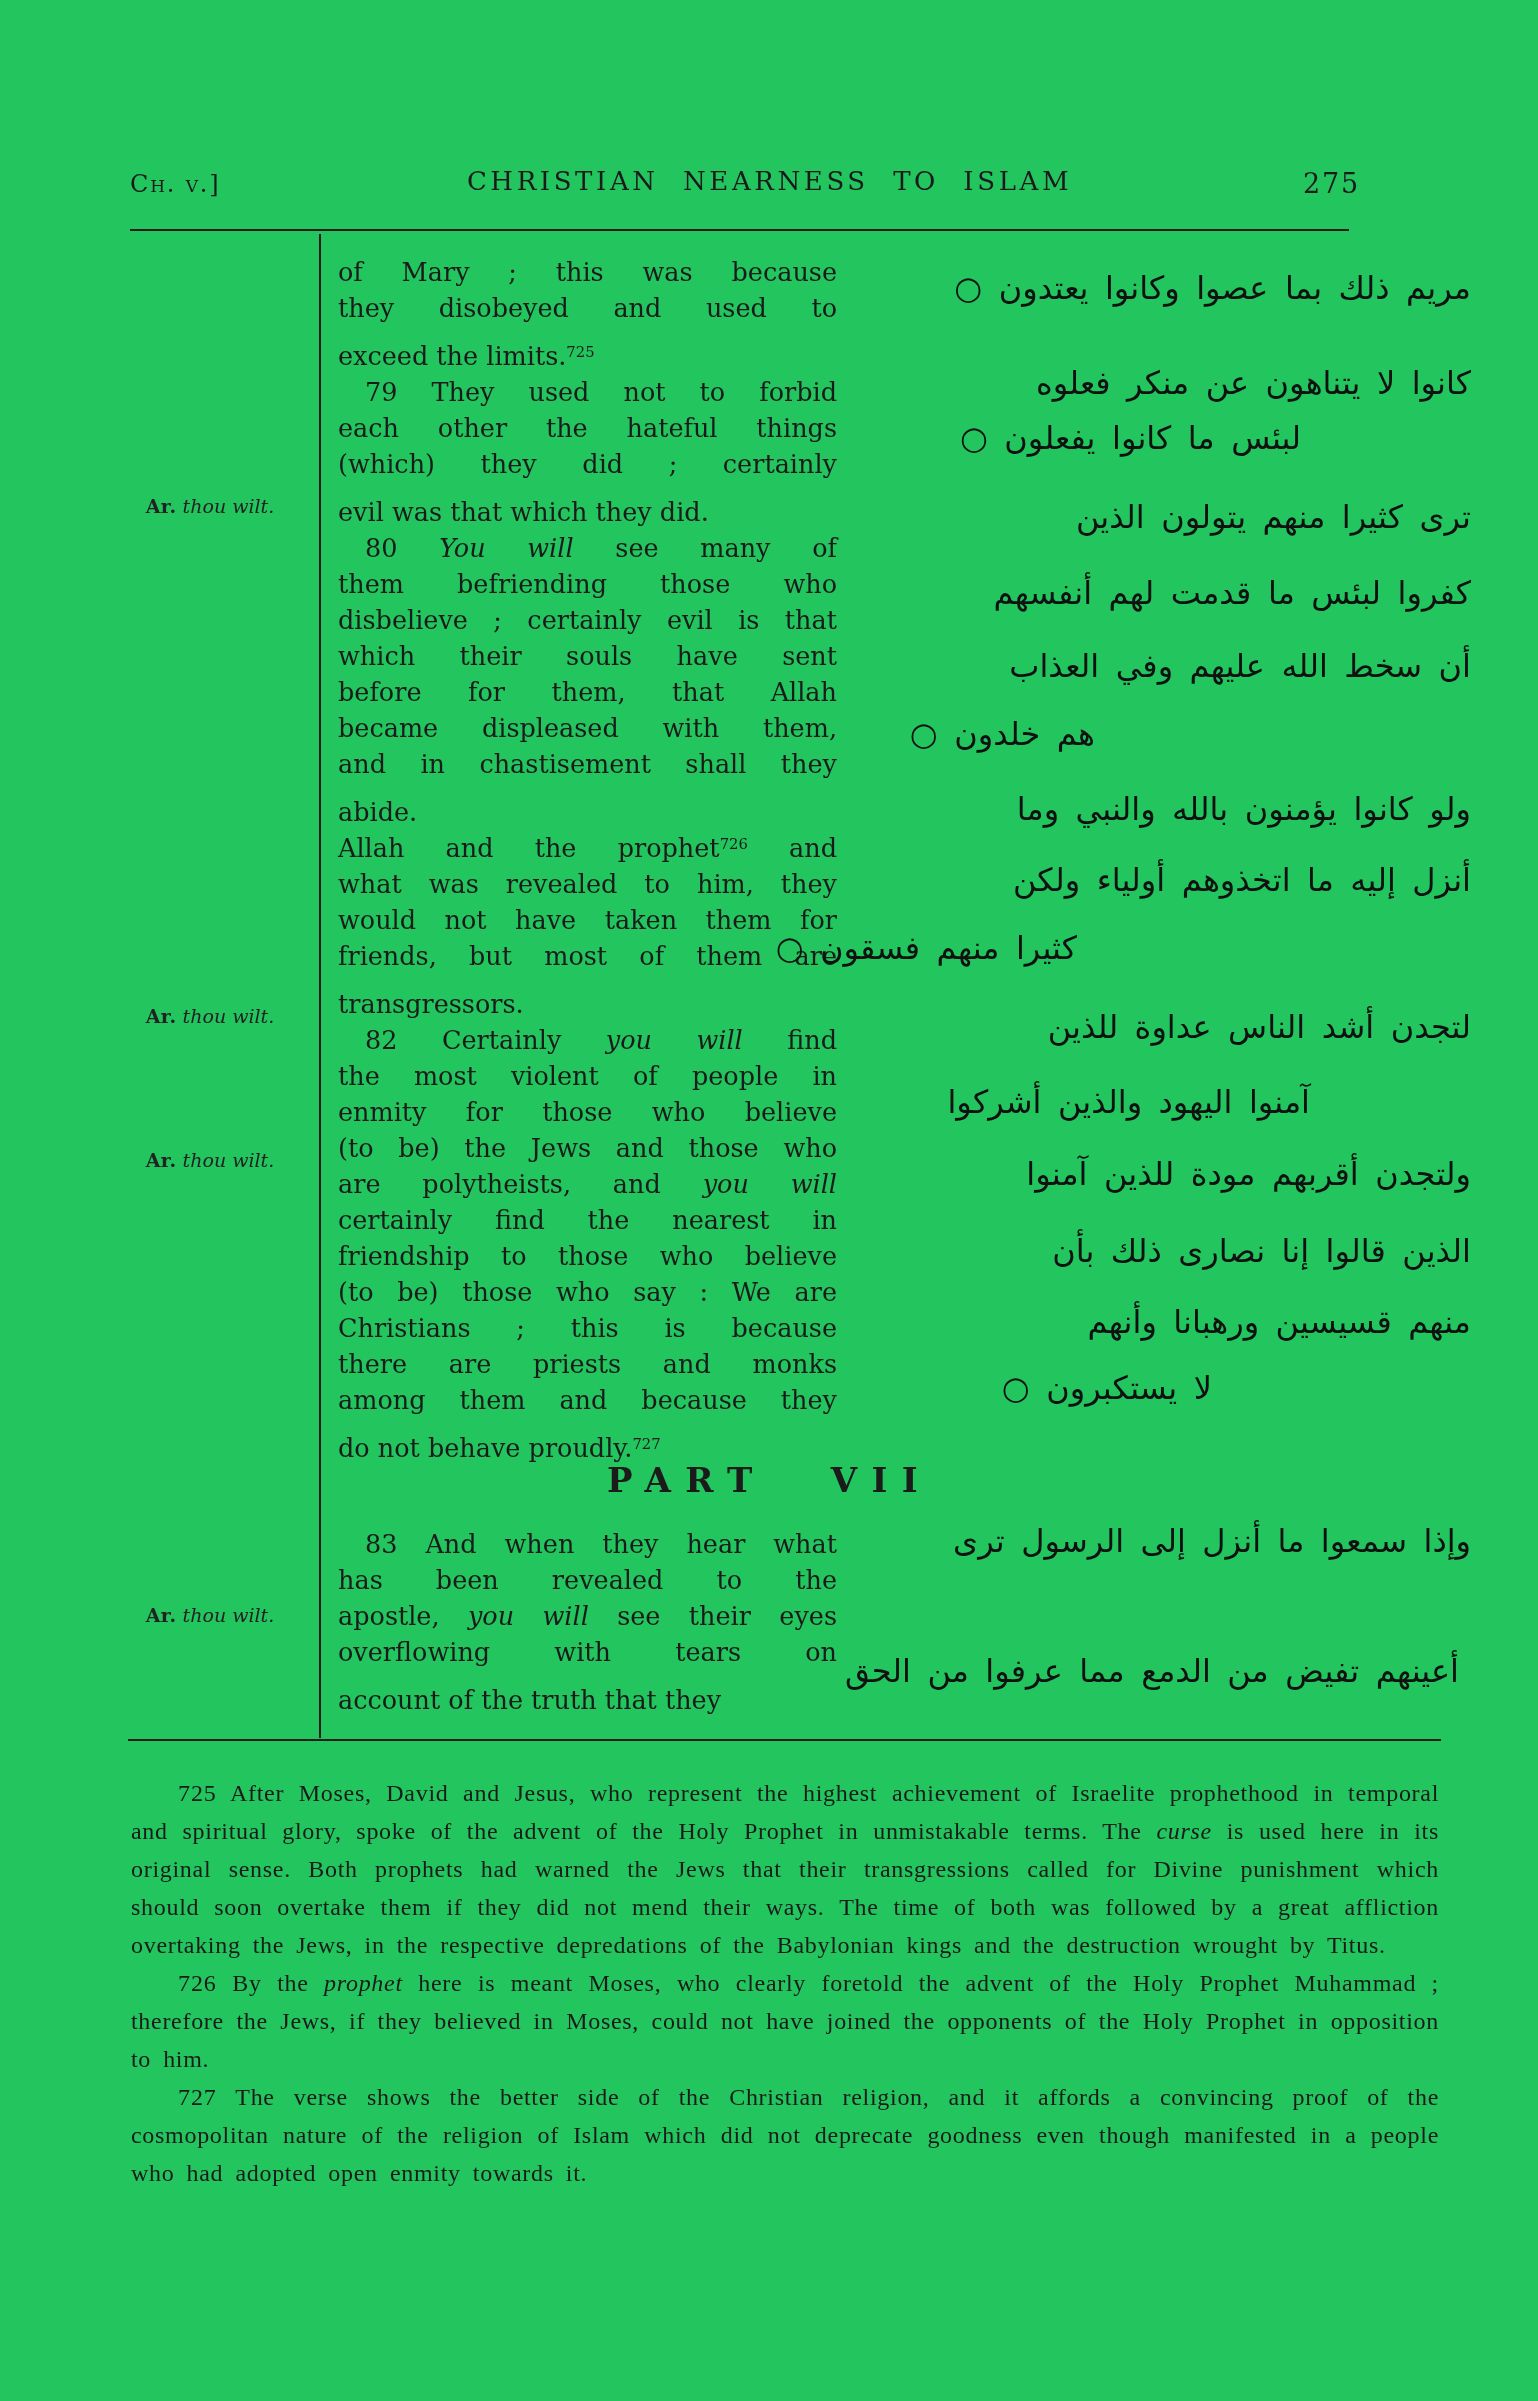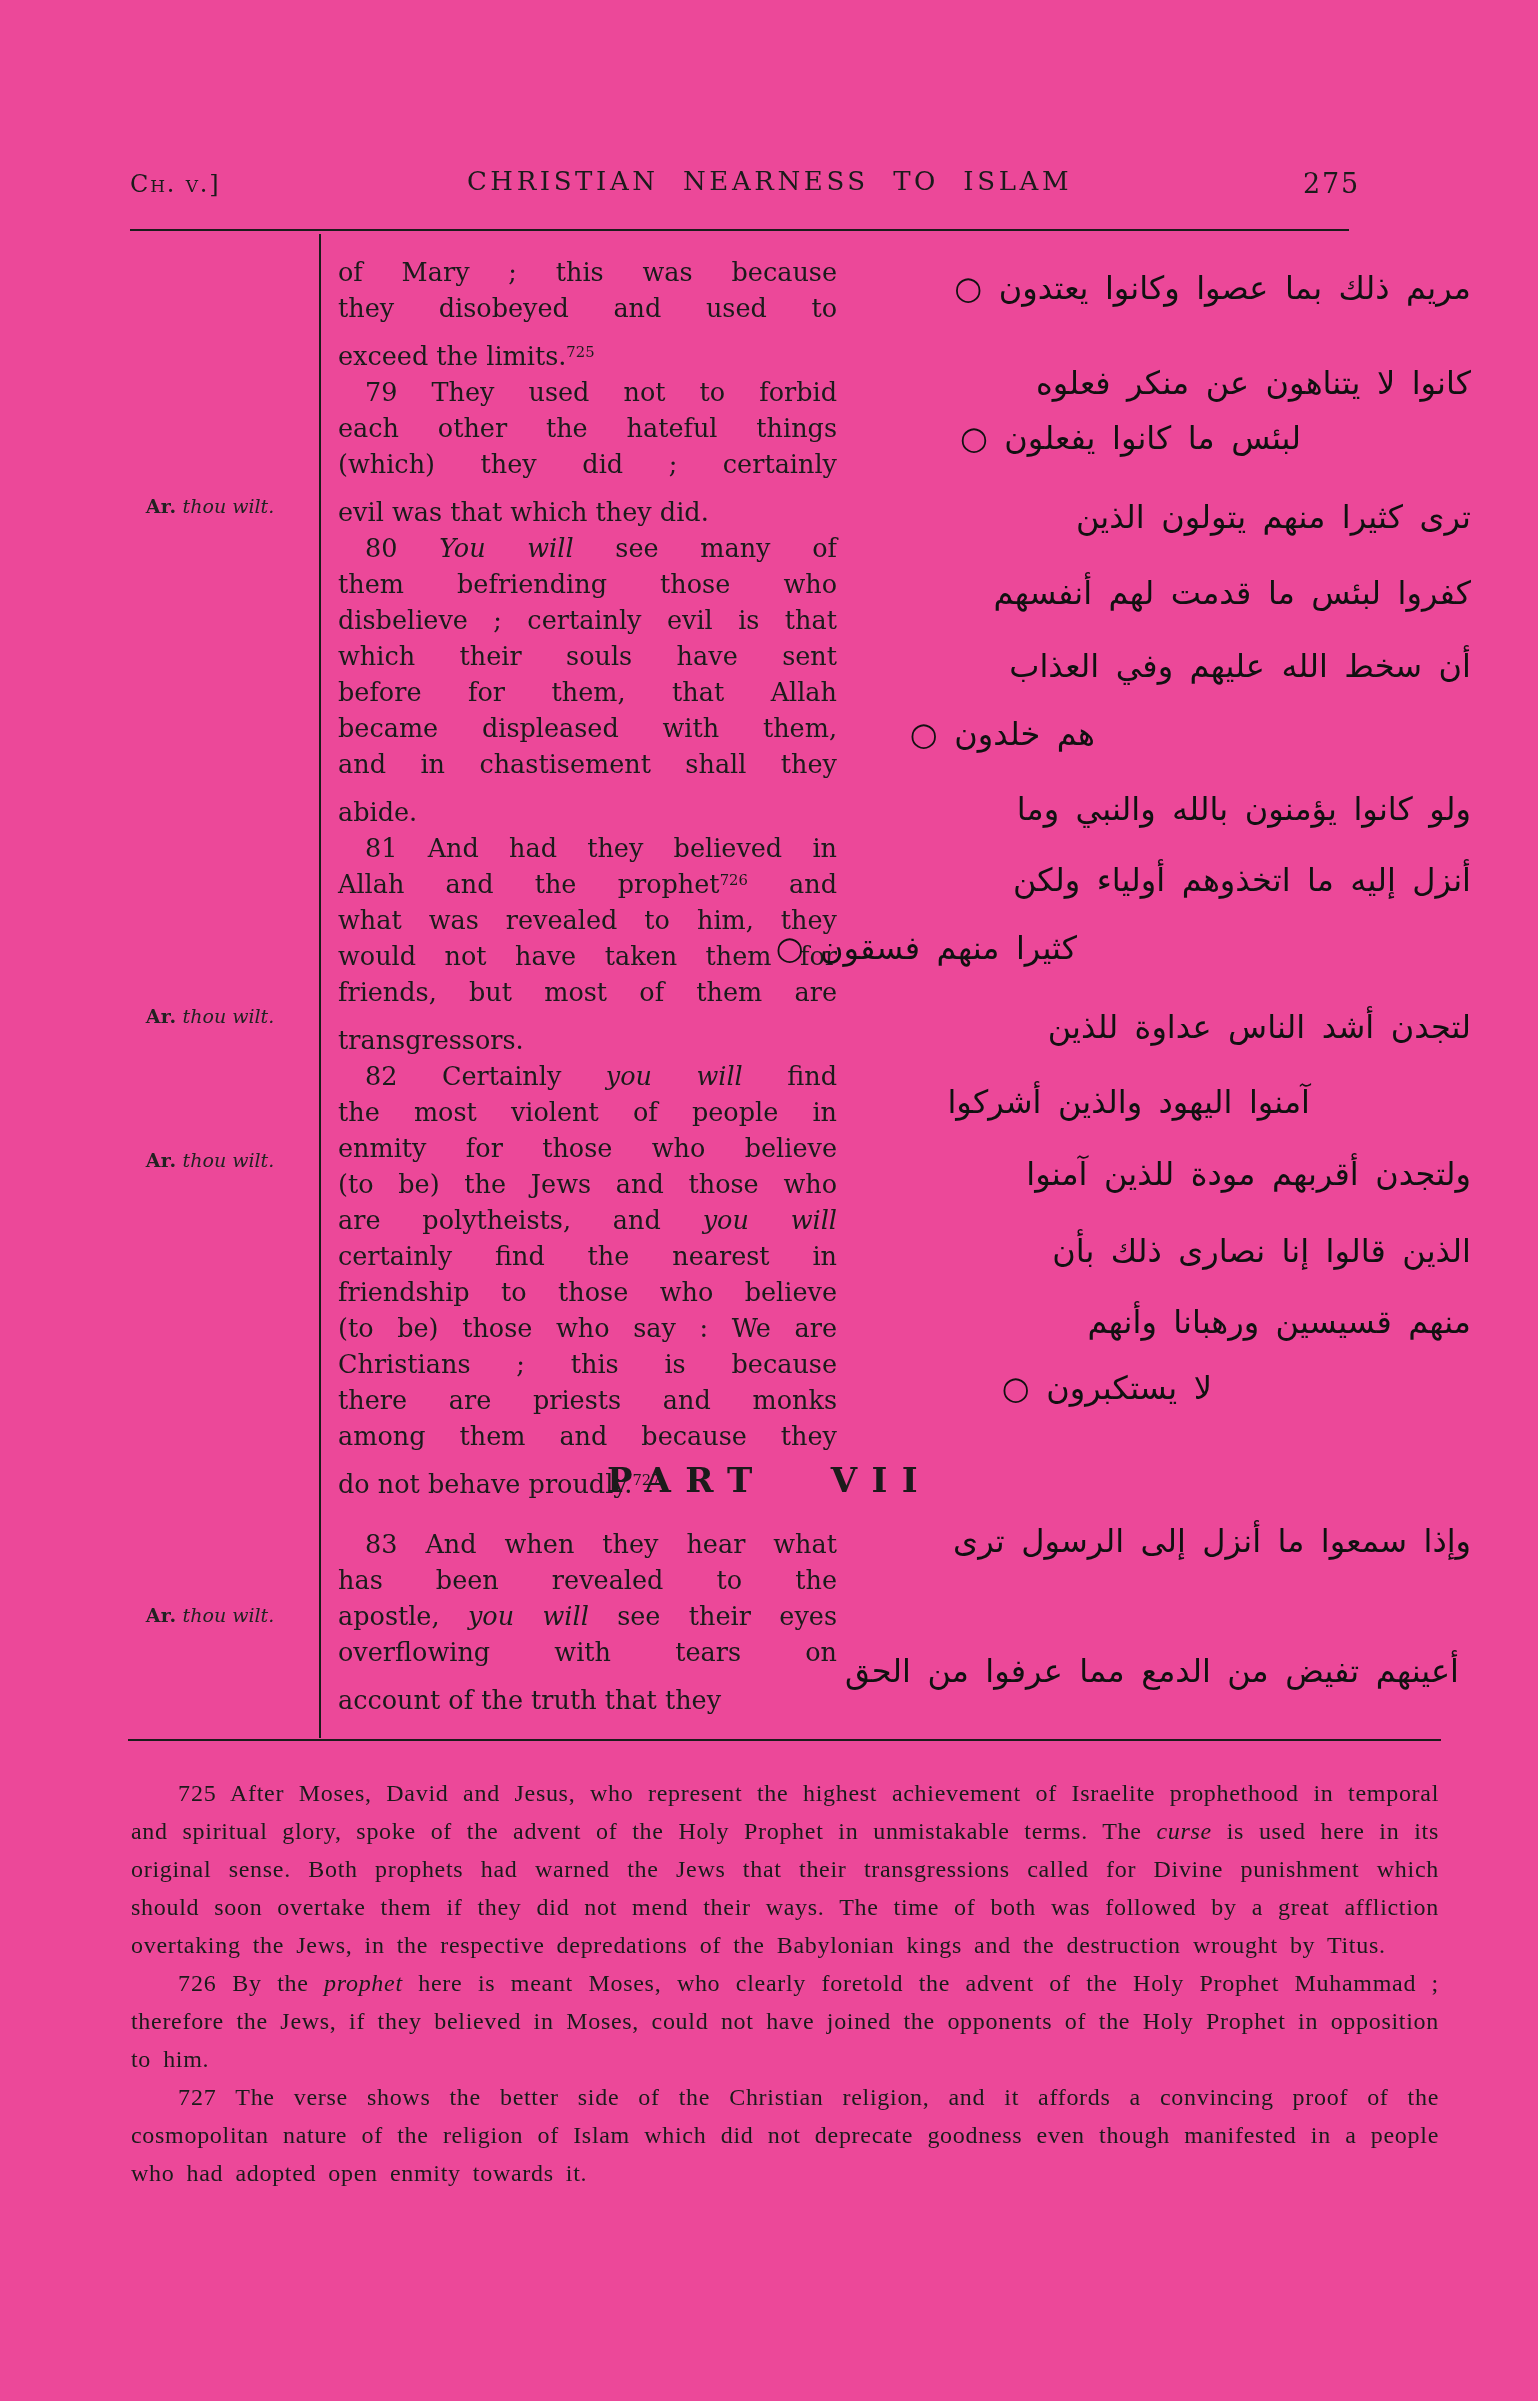--- a/index.html
+++ b/index.html
@@ -1,18 +1,18 @@
 <!DOCTYPE html>
 <html style="font-size:14.3px"><head>
 <meta charset="utf-8">
 <style>
   html,body{margin:0;padding:0;background:#e8e8e4;}
   .page{
     position:relative;width:1538px;height:2401px;margin:0 auto;
-    background:#ec4899;color:#1b1b1b;
+    background:#22c55e;color:#1b1b1b;
     font-family:"DejaVu Serif","Liberation Serif",serif;
     overflow:hidden;
   }
   
   .running-head{position:absolute;top:166px;left:130px;width:1279px;height:39px;}
   .chapter-label{
     position:absolute;left:0;top:3.6px;font-size:24px;letter-spacing:1.8px;
     font-variant:small-caps;
   }
   .head-title{
@@ -94,21 +94,20 @@
       <div class="vline">(which) they did ; certainly</div>
       <div class="vline endline">evil was that which they did.</div>
       <div class="vline indent">80 <i>You will</i> see many of</div>
       <div class="vline">them befriending those who</div>
       <div class="vline">disbelieve ; certainly evil is that</div>
       <div class="vline">which their souls have sent</div>
       <div class="vline">before for them, that Allah</div>
       <div class="vline">became displeased with them,</div>
       <div class="vline">and in chastisement shall they</div>
       <div class="vline endline">abide.</div>
-      <div class="vline indent">81 And had they believed in</div>
       <div class="vline">Allah and the prophet<sup>726</sup> and</div>
       <div class="vline">what was revealed to him, they</div>
       <div class="vline">would not have taken them for</div>
       <div class="vline">friends, but most of them are</div>
       <div class="vline endline">transgressors.</div>
       <div class="vline indent">82 Certainly <i>you will</i> find</div>
       <div class="vline">the most violent of people in</div>
       <div class="vline">enmity for those who believe</div>
       <div class="vline">(to be) the Jews and those who</div>
       <div class="vline">are polytheists, and <i>you will</i></div>

